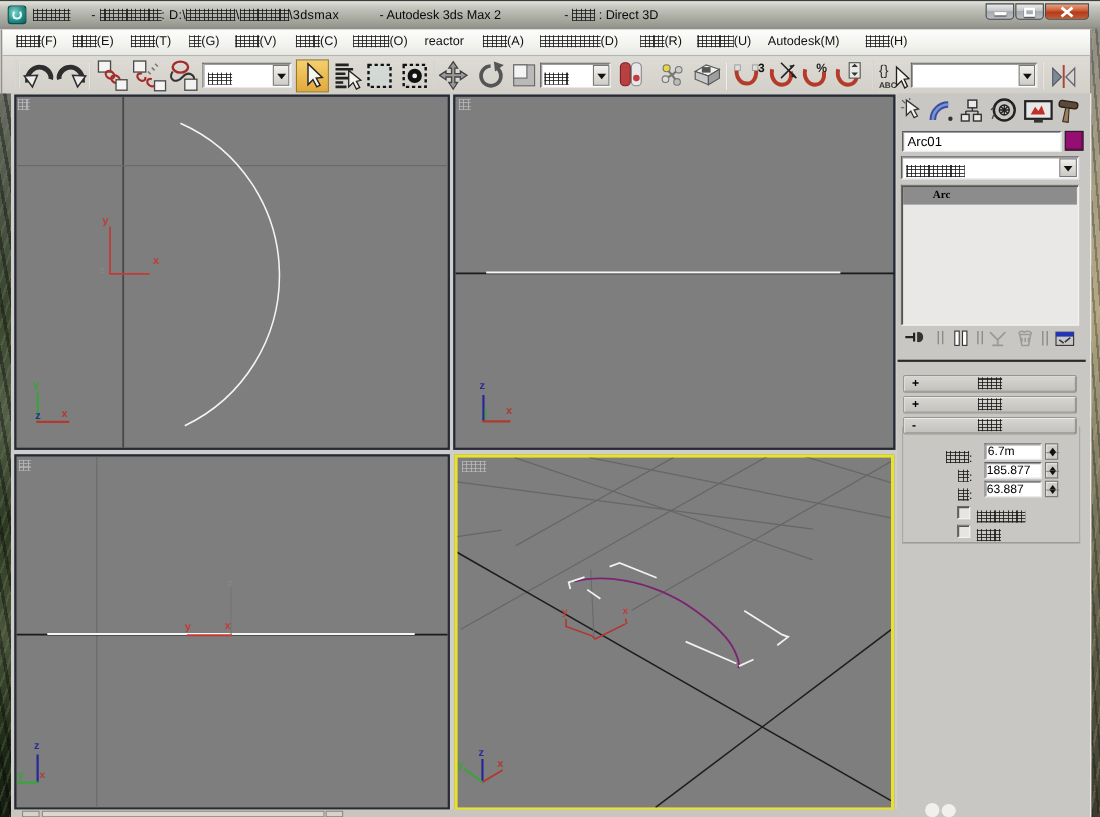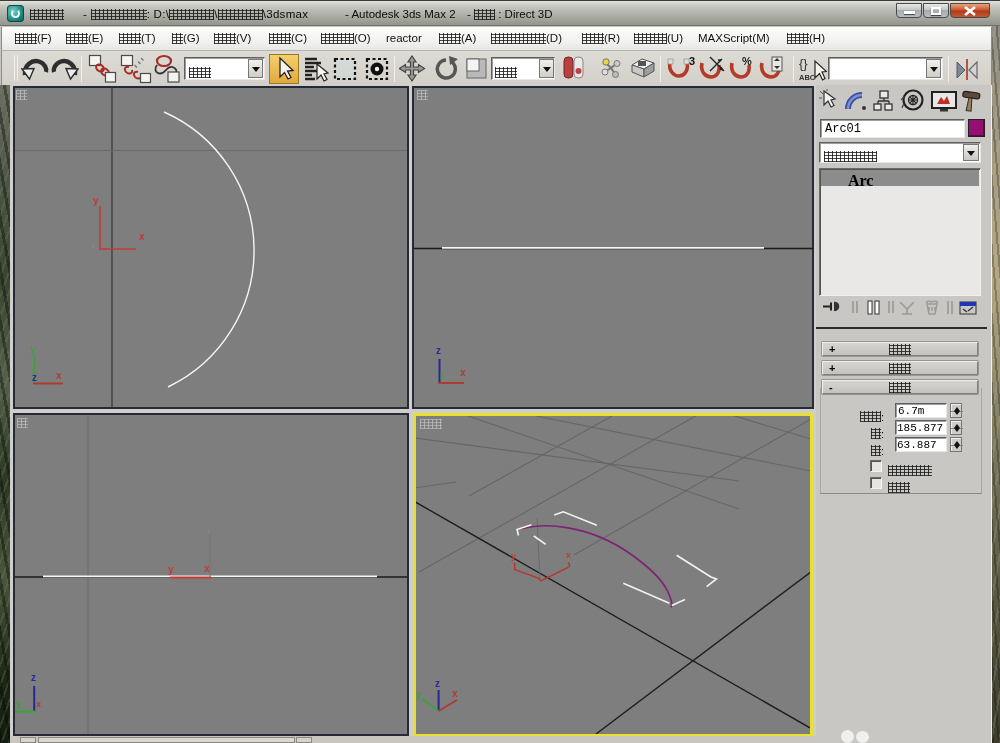--- a/index.html
+++ b/index.html
@@ -25,21 +25,21 @@
 .mi{position:absolute;top:32px;font-size:11.5px;color:#111;white-space:nowrap}
 
 #toolbar{left:1px;top:51px;width:991px;height:34px;background:linear-gradient(#dddbd5,#d2d0c8);border-left:1px solid #8a8a86;border-right:1px solid #8a8a86}
 .tsep{position:absolute;top:4px;width:1px;height:26px;background:#9a978f;border-right:1px solid #f0efeb}
 
 #vzone{left:10px;top:85px;width:806px;height:651px;background:#cfcecb}
 .vp{position:absolute;background:#7e7e7e;border:2px solid #252a36}
 
 #cpanel{left:816px;top:85px;width:176px;height:658px;background:#c8c7c4;border-right:1px solid #efeee8}
 .fld{position:absolute;background:#fff;border:1px solid #5f5f5f;border-right-color:#e8e8e8;border-bottom-color:#e8e8e8;box-shadow:inset 1px 1px 0 #9e9e9e}
-.ftx{font-family:Liberation Mono, monospace;font-size:11px;color:#000}
+.ftx{font-family:Liberation Sans, sans-serif;font-size:11px;color:#000}
 .rollout{position:absolute;left:822px;width:156px;height:14px;background:linear-gradient(#d6d5d1,#c3c2be);
  border:1px solid #828078;border-top-color:#efeeea;border-left-color:#efeeea;box-shadow:0 0 0 1px #97958d;border-radius:1px;
  font-size:11px;color:#000;text-align:center;line-height:13px}
 .spin{position:absolute;width:12px;height:15px;background:#cdccc8;border:1px solid #77756d;box-shadow:inset 1px 1px 0 #f0efeb}
 .spin:before,.spin:after{content:"";position:absolute;left:3px;border-left:3px solid transparent;border-right:3px solid transparent}
 .spin:before{top:2.5px;border-bottom:4px solid #111}
 .spin:after{bottom:2.5px;border-top:4px solid #111}
 .spin i{position:absolute;left:0;top:6.5px;width:12px;height:1px;background:#8a8880}
 .cbx{position:absolute;width:12px;height:12px;background:#e6e5e2;border:1px solid #6a6a66;border-bottom-color:#f4f3ef;border-right-color:#f4f3ef;box-shadow:inset 1px 1px 0 #55534f}
 
@@ -55,21 +55,21 @@
 <body>
 <div id="page">
 
 <div class="abs" id="titlebar"></div>
 <div class="abs" style="left:7px;top:5px;width:17px;height:17px;border-radius:3px;border:1px solid #0d4a4a;background:radial-gradient(circle at 35% 35%,#7fd4cc,#1d8c86 60%,#0b5e5c)">
  <div style="position:absolute;left:3px;top:3px;width:9px;height:9px;border:2px solid #eafaf8;border-top-color:transparent;border-radius:50%"></div>
 </div>
 <div class="ttxt" style="left:30px"><span class="z" style="width:34px"></span></div>
 <div class="ttxt" style="left:83px;letter-spacing:.3px">-&nbsp;<span class="z" style="width:56px"></span>:&nbsp;D:\<span class="z" style="width:45px"></span>\<span class="z" style="width:45px"></span>\3dsmax</div>
 <div class="ttxt" style="left:345px">- Autodesk 3ds Max 2</div>
-<div class="ttxt" style="left:467px">-&nbsp;<span class="z" style="width:21px"></span>&nbsp;: Direct 3D</div>
+<div class="ttxt" style="left:513px">-&nbsp;<span class="z" style="width:21px"></span>&nbsp;: Direct 3D</div>
 <div class="wbtn" style="left:896px;width:26px">
       <div style="position:absolute;left:7px;bottom:3px;width:11px;height:3px;background:#fff;box-shadow:0 1px 1px #444"></div>
     </div>
 <div class="wbtn" style="left:923px;width:26px">
       <div style="position:absolute;left:7px;top:3px;width:10px;height:8px;border:2px solid #fff;box-shadow:0 1px 1px #444"></div>
     </div>
 <div class="wbtn" style="left:950px;width:40px;background:linear-gradient(#e8a37c 0%,#d0613c 40%,#b03d1d 55%,#c55930 100%)">
  <svg width="38" height="13" style="position:absolute;left:0;top:1px">
         <path d="M14 2 L24 10 M24 2 L14 10" stroke="#fff" stroke-width="2.6"></path>
       </svg>
@@ -81,21 +81,21 @@
 <div class="mi" style="left:119px"><span class="z" style="width:22px"></span>(T)</div>
 <div class="mi" style="left:172px"><span class="z" style="width:11px"></span>(G)</div>
 <div class="mi" style="left:214px"><span class="z" style="width:22px"></span>(V)</div>
 <div class="mi" style="left:269px"><span class="z" style="width:22px"></span>(C)</div>
 <div class="mi" style="left:321px"><span class="z" style="width:33px"></span>(O)</div>
 <div class="mi" style="left:386px">reactor</div>
 <div class="mi" style="left:439px"><span class="z" style="width:22px"></span>(A)</div>
 <div class="mi" style="left:491px"><span class="z" style="width:55px"></span>(D)</div>
 <div class="mi" style="left:582px"><span class="z" style="width:22px"></span>(R)</div>
 <div class="mi" style="left:634px"><span class="z" style="width:33px"></span>(U)</div>
-<div class="mi" style="left:698px">MAXScript(M)</div>
+<div class="mi" style="left:698px">Autodesk(M)</div>
 <div class="mi" style="left:787px"><span class="z" style="width:22px"></span>(H)</div>
 
 <div class="abs" id="toolbar"></div>
 <div id="tbicons">
 <div class="tsep" style="left:14px;top:55px"></div>
       <div class="tsep" style="left:17px;top:55px"></div>
 <svg class="abs" style="left:21px;top:56px" width="58" height="26" viewBox="0 0 58 26">
  <path d="M4 19 C3 9 11 3.5 18 5.5 C24 7.5 26 13 25 16" fill="none" stroke="#2e2e2e" stroke-width="4.4"></path>
  <path d="M1 13 L8.5 23 L13 12.5 Z" fill="#ececec" stroke="#2e2e2e" stroke-width="1.4"></path>
  <path d="M54 19 C55 9 47 3.5 40 5.5 C34 7.5 32 13 33 16" fill="none" stroke="#2e2e2e" stroke-width="4.4"></path>
@@ -347,21 +347,21 @@
 <div class="abs" style="left:968px;top:119px;width:17px;height:18px;background:#950e72;border:1px solid #222;box-shadow:inset -1px -1px 0 #5e0a48"></div>
 
 <div class="abs fld" style="left:819px;top:142px;width:162px;height:21px"></div>
 <div class="abs" style="left:824px;top:147px"><span class="z" style="width:53px"></span></div>
 <div class="abs" style="left:963px;top:144px;width:16px;height:17px;background:linear-gradient(#f0efec,#cac8c1);border:1px solid #777">
  <div style="position:absolute;left:3px;top:6px;border-left:4px solid transparent;border-right:4px solid transparent;border-top:5px solid #111"></div>
       </div>
 
 <div class="abs" style="left:819px;top:168px;width:162px;height:128px;background:#e9e8e6;border:1px solid #6a6a66;border-bottom-color:#f2f1ed;border-right-color:#f2f1ed;box-shadow:inset 1px 1px 0 #55534f"></div>
 <div class="abs" style="left:821px;top:170px;width:158px;height:16px;background:#8c8c8c"></div>
-<div class="abs ftx" style="left:848px;top:172px;font-size:16px;font-weight:bold;font-family:'Liberation Serif',serif">Arc</div>
+<div class="abs ftx" style="left:848px;top:172px;font-size:10px;font-weight:bold;font-family:'Liberation Serif',serif">Arc</div>
 
 <svg class="abs" style="left:822px;top:299px" width="160" height="18" viewBox="0 0 160 18">
  <g stroke="#222" stroke-width="2" fill="none">
   <path d="M1 7.5 L9 7.5"></path>
           <path d="M9 3.5 L9 11.5"></path>
           <path d="M13 3 L13 12"></path>
         </g>
  <path d="M12 3 C19 1.5 19 13.5 12 12 Z" fill="#333"></path>
  <path d="M31 2 L31 14 M35 2 L35 14" stroke="#888" stroke-width="1.2"></path>
  <g>

